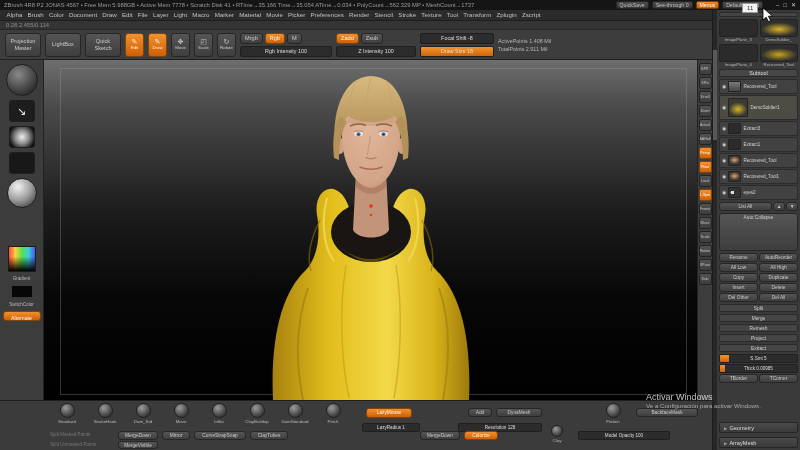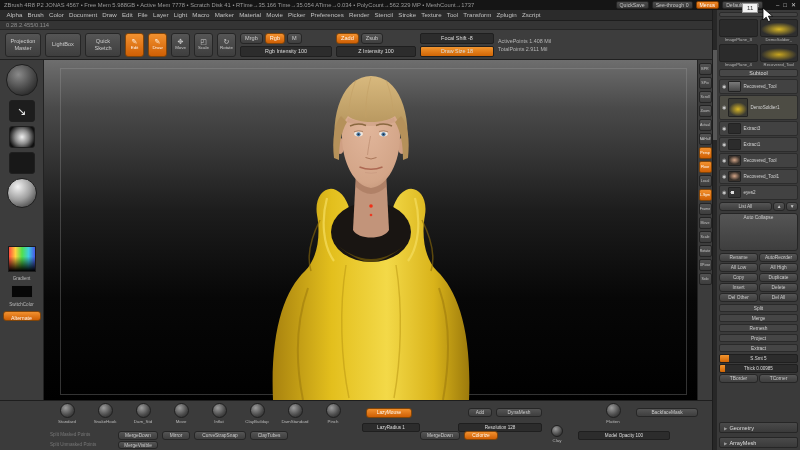--- a/index.html
+++ b/index.html
@@ -554,20 +554,24 @@
           </div>
         </div>
 
         <div class="rp-spacer"></div>
         <div class="rp-palette"><span class="tri">▶</span><span>Geometry</span></div>
         <div class="rp-palette"><span class="tri">▶</span><span>ArrayMesh</span></div>
       </div>
     </div>
   </div>
 
+  <div class="watermark">
+    <div class="w1">Activar Windows</div>
+    <div class="w2">Ve a Configuración para activar Windows.</div>
+  </div>
 
   <div class="tooltip11">11</div>
   <div class="cursor">
     <svg width="12" height="16" viewBox="0 0 12 16">
         <path d="M1,1 L1,13 L4.2,10.2 L6.4,14.6 L8.6,13.5 L6.4,9.2 L10.5,9 Z" fill="#fff" stroke="#000" stroke-width="0.8"></path>
       </svg>
   </div>
 </div>
 
 </body></html>

